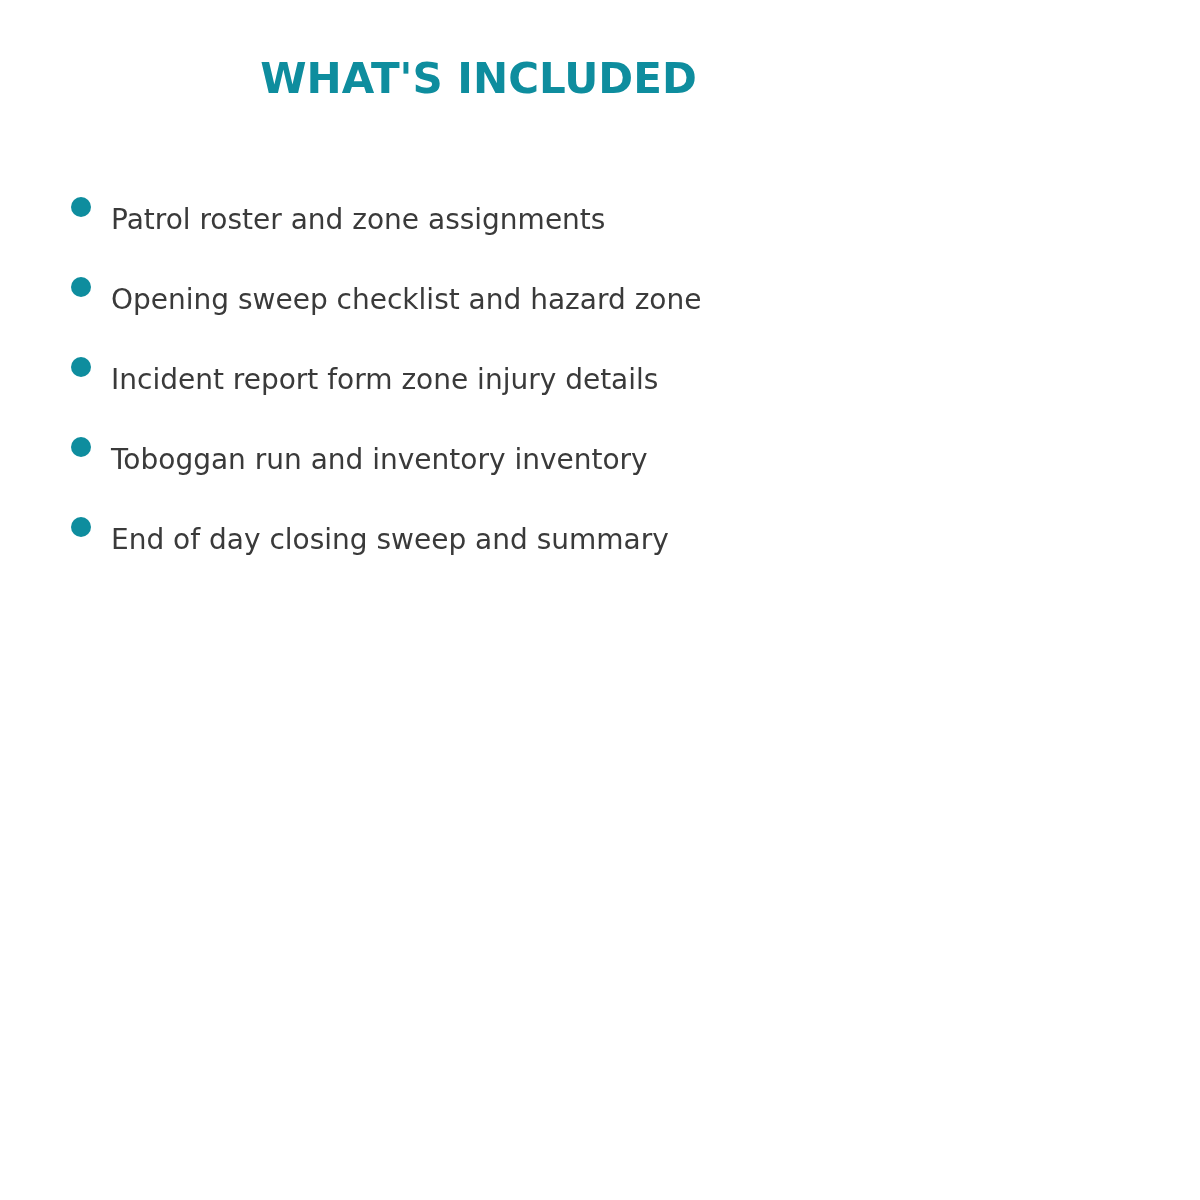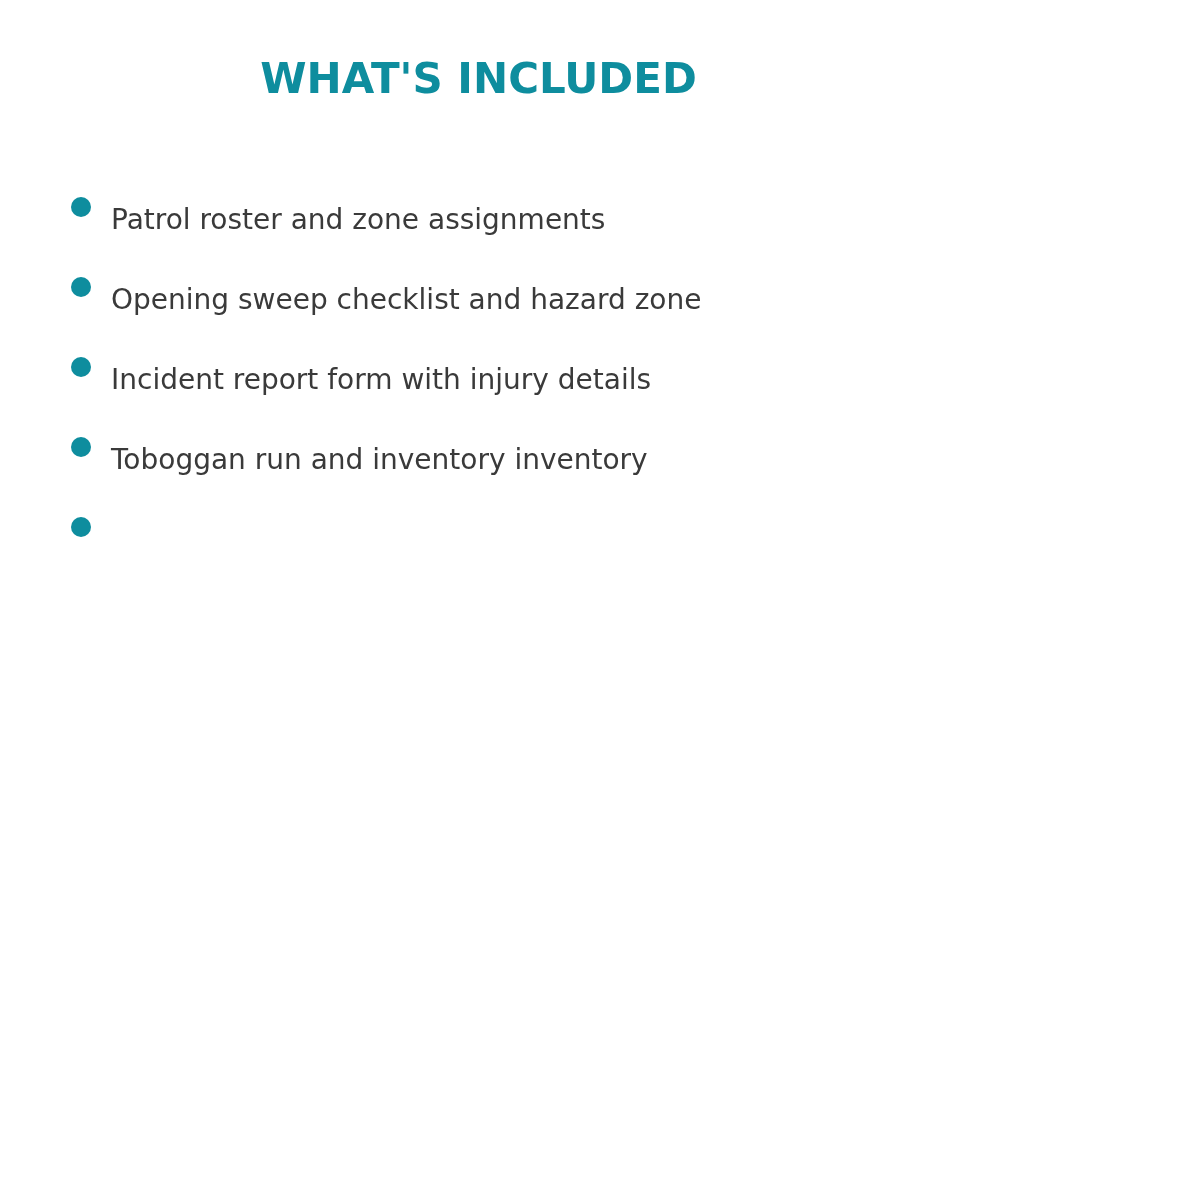--- a/index.html
+++ b/index.html
@@ -67,22 +67,23 @@
   <li class="item">
     <span class="bullet"></span>
     <span class="item-text">Patrol roster and zone assignments</span>
   </li>
   <li class="item">
     <span class="bullet"></span>
     <span class="item-text">Opening sweep checklist and hazard zone</span>
   </li>
   <li class="item">
     <span class="bullet"></span>
-    <span class="item-text">Incident report form with injury details</span>
+    <span class="item-text">Incident report form zone injury details</span>
   </li>
   <li class="item">
     <span class="bullet"></span>
     <span class="item-text">Toboggan run and inventory inventory</span>
   </li>
   <li class="item">
     <span class="bullet"></span>
+    <span class="item-text">End of day closing sweep and summary</span>
   </li>
 </ul>
 
 </body></html>

